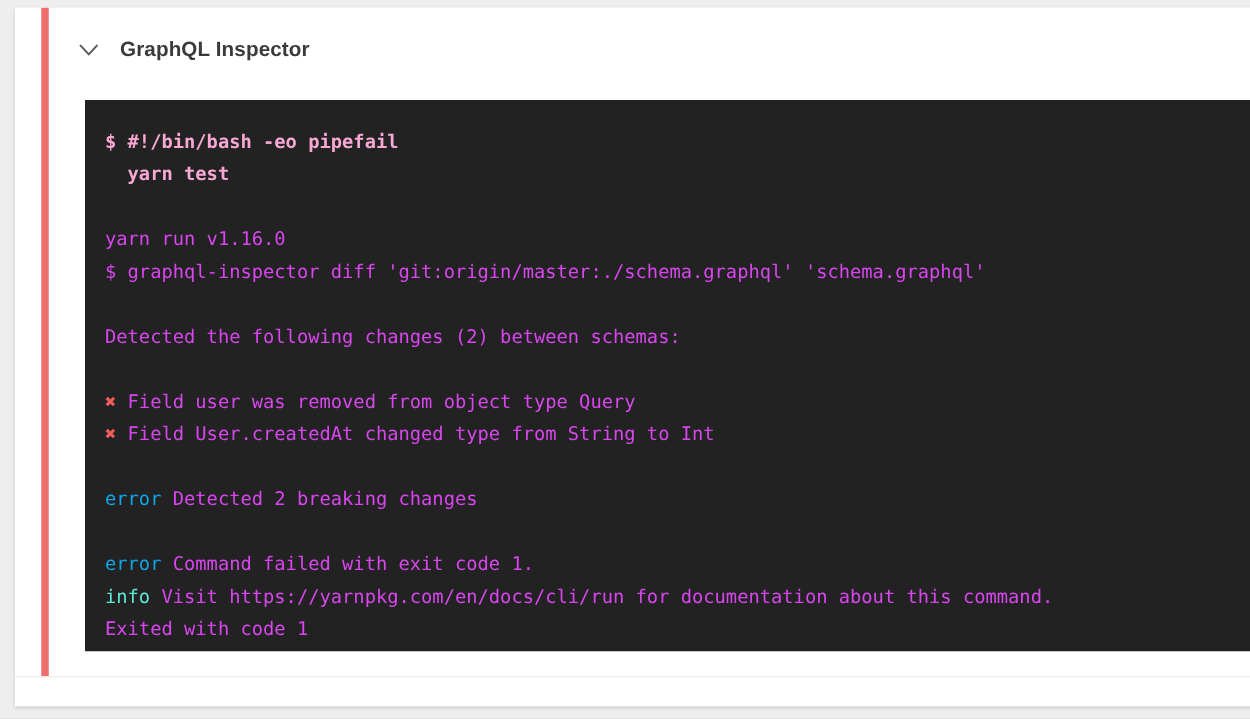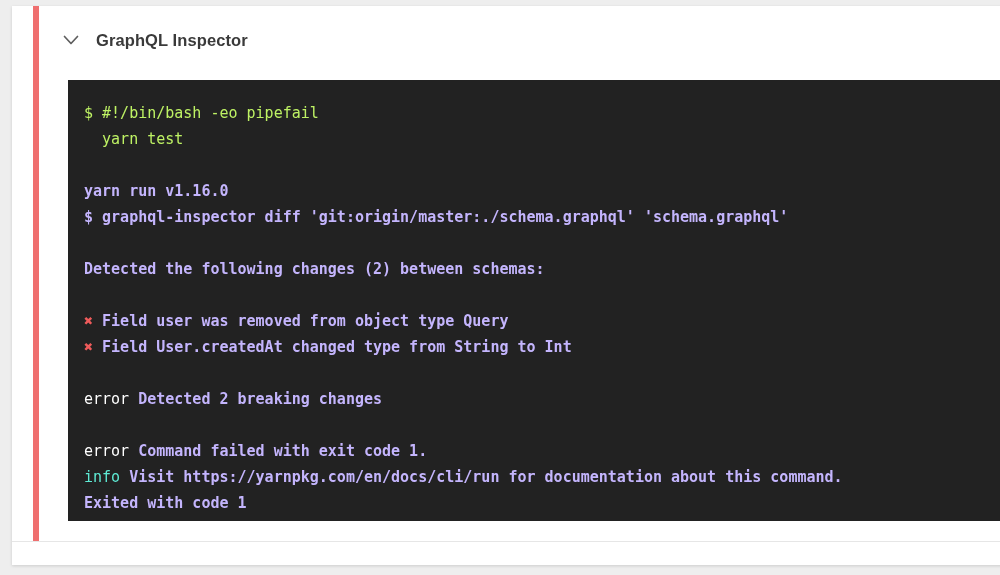--- a/index.html
+++ b/index.html
@@ -98,28 +98,28 @@
     font-size: 15px;
     line-height: 26px;
     color: #e8e8e8;
     padding-left: 16px;
     white-space: pre;
   }
 
   .line { white-space: pre; min-height: 26px; }
   .line.blank { height: 26px; }
 
-  .cmd { font-weight: normal; color: #bef264; }
-  .err-token { color: #ffffff; }
+  .cmd { font-weight: bold; color: #f9a8d4; }
+  .err-token { color: #0ea5e9; }
   .info-token { color: #5eead4; }
   .mark-x {
     color: #ef5b5b;
     font-weight: bold;
   }
-  .plain { color: #c4b5fd; font-weight: bold; }
+  .plain { color: #d946ef; }
 
   
   .card-divider {
     position: absolute;
     left: 0;
     top: 535px;
     width: 1000px;
     height: 1px;
     background: #e6e6e6;
   }

